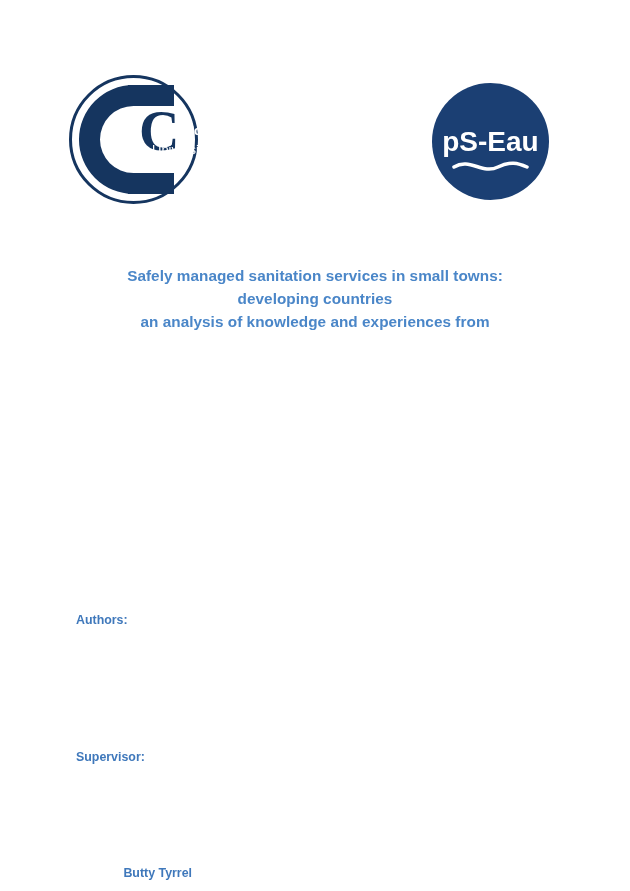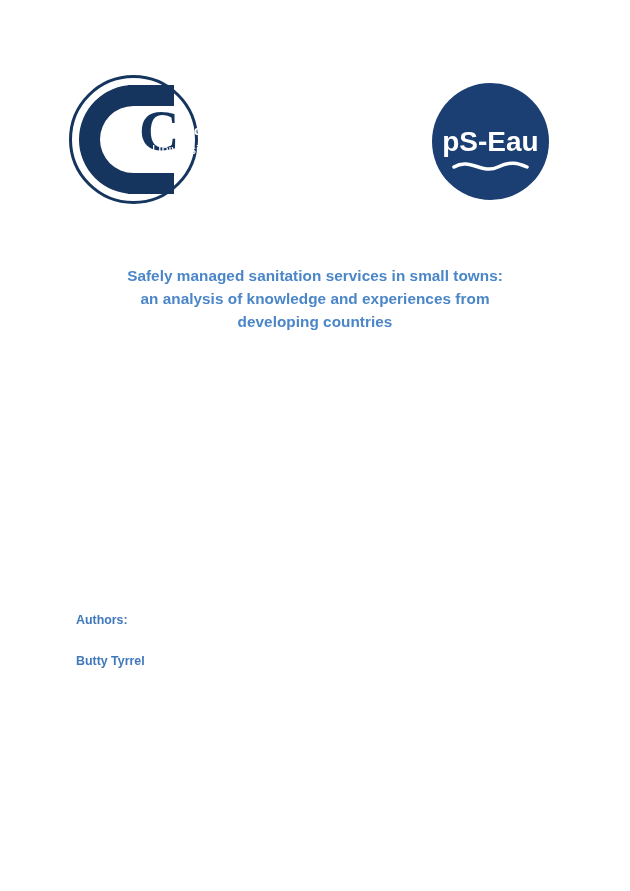--- a/index.html
+++ b/index.html
@@ -85,20 +85,21 @@
     left: 76px;
     top: 610px;
     font-size: 12.4px;
     font-weight: bold;
     color: #3f78bb;
     line-height: 20.4px;
   }
   .credit-row {
     display: flex;
     align-items: flex-end;
+    flex-direction: column;
   }
   .credit-label {
     width: 116px;
     flex: 0 0 116px;
   }
   .credit-values .name {
     display: block;
   }
   .supervisor-row {
     margin-top: 21px;
@@ -129,29 +130,30 @@
         <text x="58.5" y="68" text-anchor="middle" font-family="'Liberation Sans', sans-serif" font-size="28" font-weight="bold" fill="#ffffff">pS-Eau</text>
         <path d="M22 84 C38 74, 50 92, 66 84 C78 78, 86 80, 95 84" stroke="#ffffff" stroke-width="3.5" fill="none" stroke-linecap="round"></path>
       </svg>
     </div>
 
   </div>
 
   <div class="title-block">
     <div class="doc-title">
       <span class="line">Safely managed sanitation services in small towns:</span>
+      <span class="line">developing countries</span>
       <span class="line">an analysis of knowledge and experiences from</span>
-      <span class="line">developing countries</span>
     </div>
   </div>
 
   <div class="credits">
     <div class="credit-row">
       <div class="credit-label">Authors:</div>
     </div>
     <div class="credit-row supervisor-row">
+      <div class="credit-label">Supervisor:</div>
       <div class="credit-values">
         <span class="name">Butty Tyrrel</span>
       </div>
     </div>
   </div>
 
 </div>
 
 </body></html>

